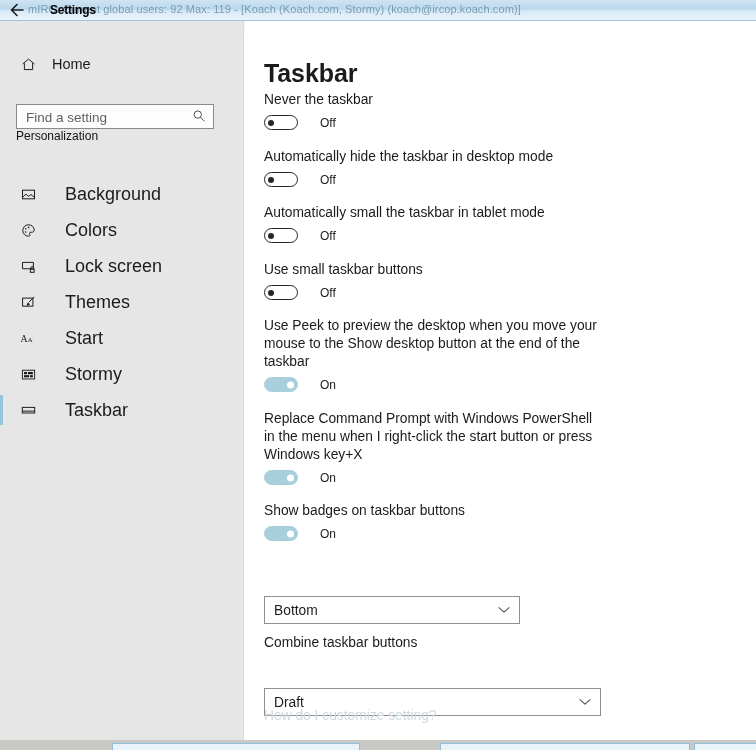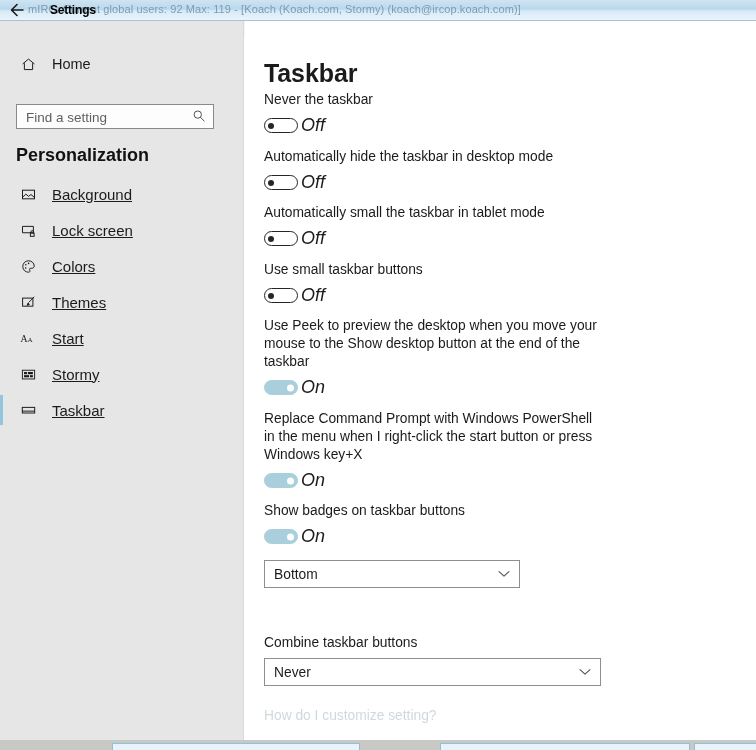--- a/index.html
+++ b/index.html
@@ -161,23 +161,23 @@
   }
   #search-input::placeholder { color: #5f5f5f; opacity: 1; }
   #search-icon {
     position: absolute;
     right: 7px; top: 4px;
     color: #4b4b4b;
   }
 
   #category-title {
     position: absolute;
-    left: 16px; top: 124px;
-    font-size: 18px;
-    font-weight: bold;
+    left: 16px; top: 108px;
+    font-size: 12px;
+    font-weight: normal;
     color: #121212;
   }
 
   #nav-list {
     position: absolute;
     left: 0; top: 155px;
     width: 244px;
   }
   .nav-item {
     position: relative;
@@ -197,24 +197,23 @@
   .nav-item.selected .sel-bar { background: #93c6dd; }
   .nav-item .nv-ico {
     width: 22px;
     margin-left: 17px;
     display: flex;
     align-items: center;
     justify-content: center;
     color: #1b1b1b;
   }
   .nav-item .nv-lbl {
-    margin-left: 13px;
-    font-size: 15px;
-    color: #1b1b1b;
-    text-decoration: underline;
+    margin-left: 26px;
+    font-size: 18px;
+    color: #1b1b1b;
   }
 
   
   #content {
     position: absolute;
     left: 245px; top: 21px;
     width: 511px;
     height: 719px;
     background: #ffffff;
     z-index: 6;
@@ -266,35 +265,35 @@
   }
   .toggle.on .knob {
     position: absolute;
     right: 3px; top: 50%;
     transform: translateY(-50%);
     width: 7px; height: 7px;
     border-radius: 50%;
     background: #ffffff;
   }
   .toggle-state {
-    margin-left: 3px;
-    font-size: 18px;
-    color: #1b1b1b;
-    font-style: italic;
+    margin-left: 22px;
+    font-size: 12px;
+    color: #1b1b1b;
   }
 
   .dropdown {
     position: relative;
     height: 28px;
     background: #ffffff;
     border: 1px solid #8e8e8e;
     box-sizing: border-box;
     display: flex;
     align-items: center;
     cursor: pointer;
+    margin-top: 36px;
   }
   .dropdown .dd-value {
     margin-left: 9px;
     font-size: 13.8px;
     color: #1b1b1b;
   }
   .dropdown .dd-chev {
     position: absolute;
     right: 9px; top: 50%;
     transform: translateY(-50%);
@@ -380,39 +379,39 @@
             <path d="M1.6 11 L5.2 7.6 L8 10 L10.6 8 L14.4 11.2"></path>
           </svg>
         </span>
         <span class="nv-lbl">Background</span>
       </div>
 
       <div class="nav-item">
         <span class="sel-bar"></span>
         <span class="nv-ico">
           <svg width="15" height="15" viewBox="0 0 16 16" fill="none" stroke="currentColor" stroke-width="1.05">
-            <path d="M1.6 3.6 H13.2 V10.4 H1.6 Z"></path>
-            <path d="M10.6 11 V9.4 a1.3 1.3 0 0 1 2.6 0 V11"></path>
-            <rect x="10" y="10.8" width="4" height="3.4"></rect>
-          </svg>
-        </span>
-        <span class="nv-lbl">Lock screen</span>
-      </div>
-
-      <div class="nav-item">
-        <span class="sel-bar"></span>
-        <span class="nv-ico">
-          <svg width="15" height="15" viewBox="0 0 16 16" fill="none" stroke="currentColor" stroke-width="1.05">
             <path d="M8 1.9 C4.6 1.9 1.9 4.6 1.9 8 C1.9 11.4 4.6 14.1 8 14.1 C9.1 14.1 9.6 13.4 9.6 12.7 C9.6 12 9 11.6 9 11 C9 10.3 9.6 9.9 10.3 9.9 H11.6 C13 9.9 14.1 8.9 14.1 7.4 C14.1 4.4 11.4 1.9 8 1.9 Z"></path>
             <circle cx="5.1" cy="6.1" r="0.85" fill="currentColor" stroke="none"></circle>
             <circle cx="8.1" cy="4.7" r="0.85" fill="currentColor" stroke="none"></circle>
             <circle cx="5.0" cy="9.6" r="0.85" fill="currentColor" stroke="none"></circle>
           </svg>
         </span>
         <span class="nv-lbl">Colors</span>
+      </div>
+
+      <div class="nav-item">
+        <span class="sel-bar"></span>
+        <span class="nv-ico">
+          <svg width="15" height="15" viewBox="0 0 16 16" fill="none" stroke="currentColor" stroke-width="1.05">
+            <path d="M1.6 3.6 H13.2 V10.4 H1.6 Z"></path>
+            <path d="M10.6 11 V9.4 a1.3 1.3 0 0 1 2.6 0 V11"></path>
+            <rect x="10" y="10.8" width="4" height="3.4"></rect>
+          </svg>
+        </span>
+        <span class="nv-lbl">Lock screen</span>
       </div>
 
       <div class="nav-item">
         <span class="sel-bar"></span>
         <span class="nv-ico">
           <svg width="15" height="15" viewBox="0 0 16 16" fill="none" stroke="currentColor" stroke-width="1.05">
             <rect x="1.7" y="3.3" width="11" height="8.6"></rect>
             <path d="M13.9 2.2 L8.3 7.8" stroke-linecap="round"></path>
             <path d="M7.5 8.6 L6.5 11 L8.9 10 Z" fill="currentColor"></path>
           </svg>
@@ -540,21 +539,21 @@
           <svg width="12" height="8" viewBox="0 0 12 8" fill="none" stroke="currentColor" stroke-width="1.1">
             <path d="M1 1.6 L6 6.2 L11 1.6" stroke-linecap="round" stroke-linejoin="round"></path>
           </svg>
         </span>
       </div>
     </div>
 
     <div class="setting-block" style="top:613px;">
       <p class="setting-label">Combine taskbar buttons</p>
       <div class="dropdown" style="width:337px;">
-        <span class="dd-value">Never</span>
+        <span class="dd-value">Draft</span>
         <span class="dd-chev">
           <svg width="12" height="8" viewBox="0 0 12 8" fill="none" stroke="currentColor" stroke-width="1.1">
             <path d="M1 1.6 L6 6.2 L11 1.6" stroke-linecap="round" stroke-linejoin="round"></path>
           </svg>
         </span>
       </div>
     </div>
 
     <a id="help-link" style="top:687px;">How do I customize setting?</a>
 

